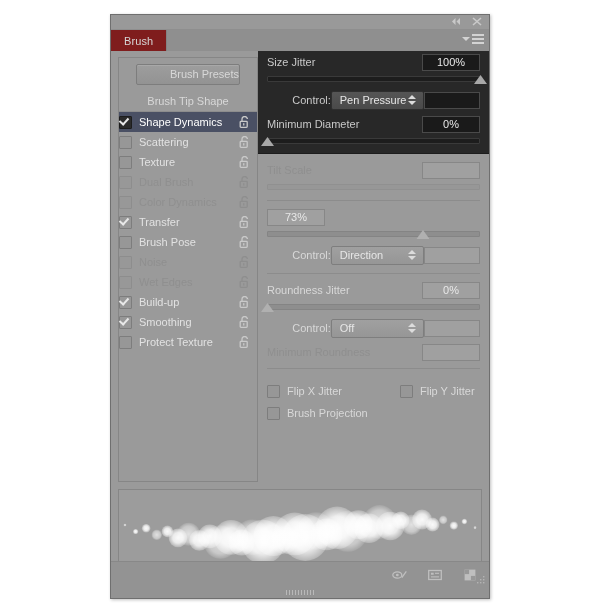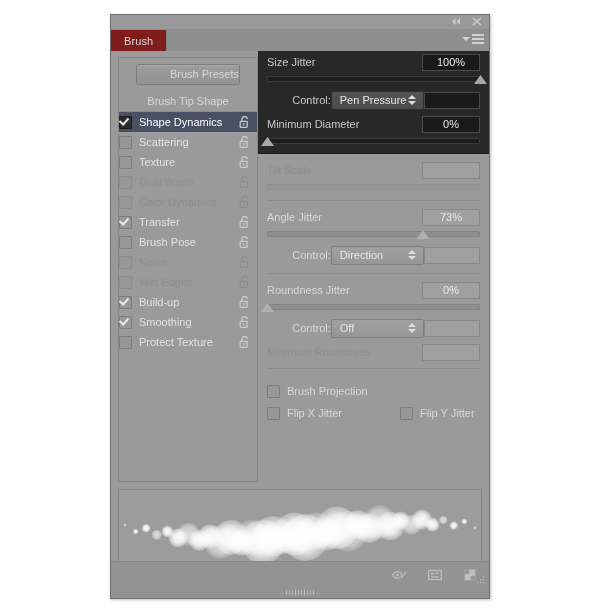--- a/index.html
+++ b/index.html
@@ -573,21 +573,20 @@
         </div>
         <div class="slider disabled">
           <span class="track"></span>
         </div>
       </div>
 
       <div class="divider"></div>
 
       <div class="optblock">
         <div class="row">
-          <span class="lbl">Angle Jitter</span>
           <span class="valbox">73%</span>
         </div>
         <div class="slider">
           <span class="track"></span>
           <span class="thumb" id="thumb-angle" style="left: 73%;"></span>
         </div>
         <div class="ctrlrow">
           <span class="ctrl-label">Control:</span>
           <span class="select">
             <span>Direction</span>
@@ -627,31 +626,31 @@
           <span class="valbox empty"></span>
         </div>
       </div>
 
       <div class="divider"></div>
 
       <div class="flips">
         <div class="flip-line">
           <span class="flip">
             <span class="cb"></span>
-            <span>Brush Projection</span>
-          </span>
-        </div>
-        <div class="flip-line">
-          <span class="flip">
-            <span class="cb"></span>
             <span>Flip X Jitter</span>
           </span>
           <span class="flip second">
             <span class="cb"></span>
             <span>Flip Y Jitter</span>
+          </span>
+        </div>
+        <div class="flip-line">
+          <span class="flip">
+            <span class="cb"></span>
+            <span>Brush Projection</span>
           </span>
         </div>
       </div>
 
     </div>
   </div>
 
   <div class="preview-wrap">
     <svg id="strokeSvg" viewBox="0 0 364 82" preserveAspectRatio="none">
       <defs>

